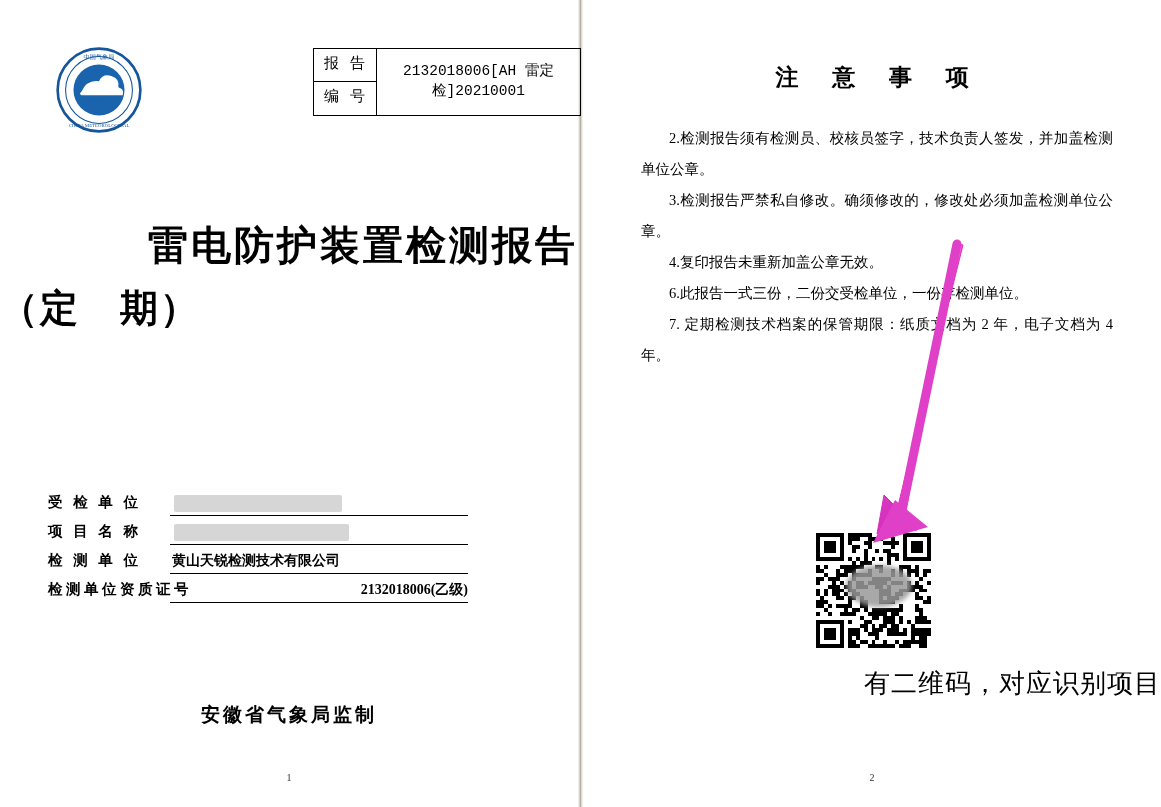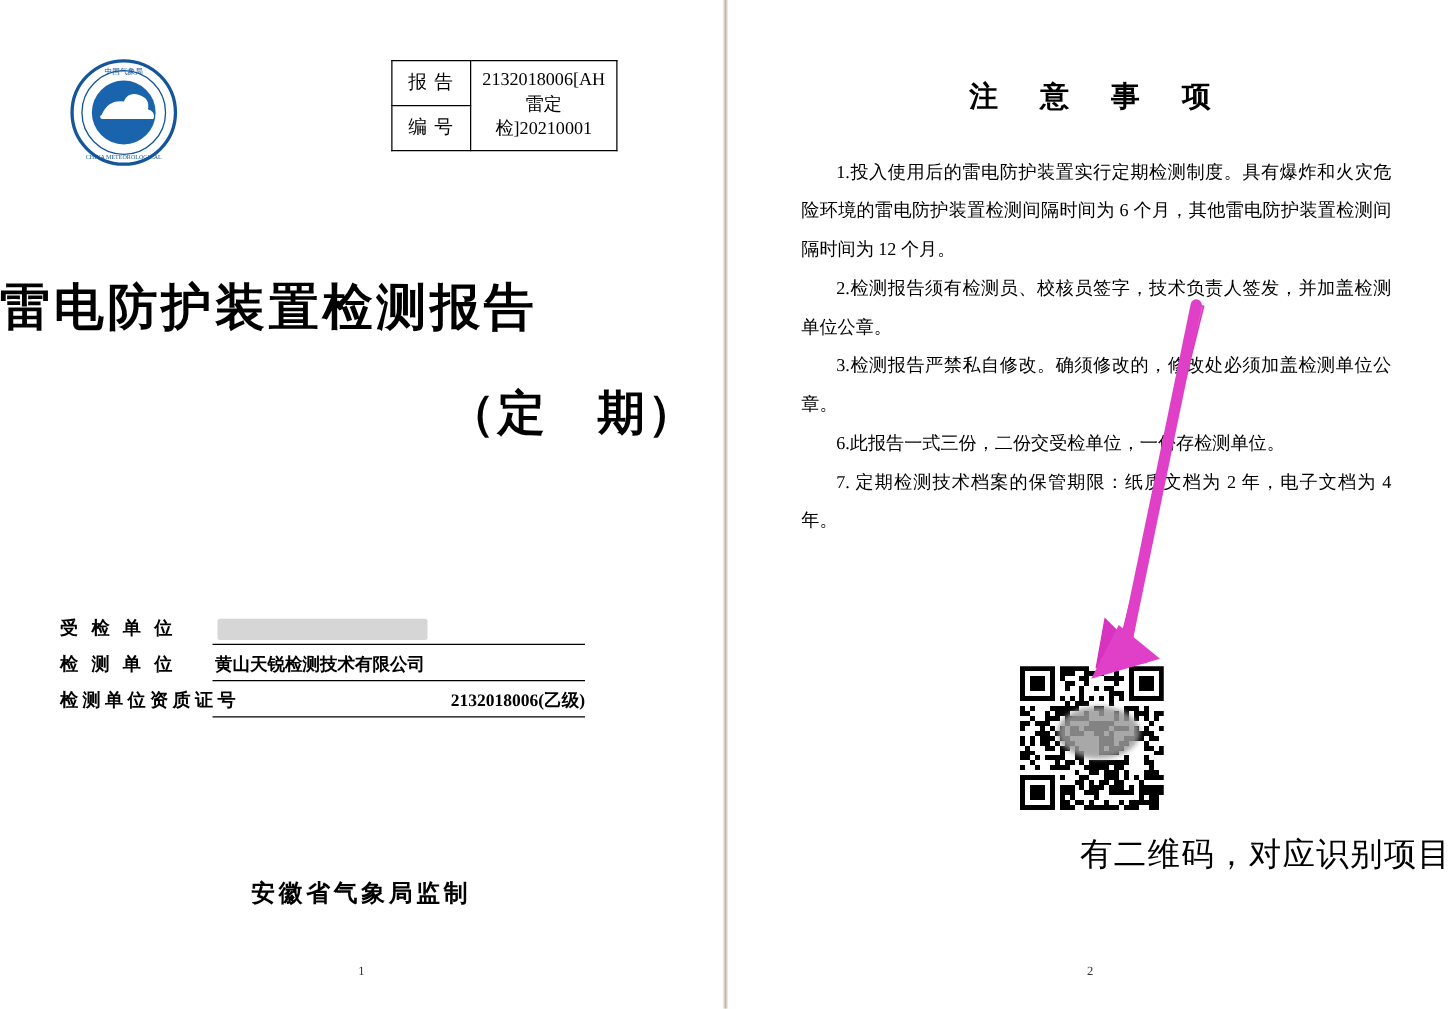--- a/index.html
+++ b/index.html
@@ -45,25 +45,25 @@
     position: absolute;
     left: 55px;
     top: 46px;
     width: 88px;
     height: 88px;
   }
   .report-no-table {
     position: absolute;
     left: 313px;
     top: 48px;
-    width: 181px;
+    width: 268px;
     border: 1px solid #000;
     border-collapse: collapse;
     font-size: 15px;
-    font-family: Liberation Serif, serif;
+    font-family: Liberation Mono, monospace;
   }
   .report-no-table td {
     border: 1px solid #000;
     padding: 6px 4px;
     text-align: center;
     line-height: 1.35;
   }
   .report-no-table td.label {
     width: 54px;
     letter-spacing: 1px;
@@ -72,36 +72,35 @@
   .report-no-table td.value {
     font-size: 14.5px;
     padding: 6px 6px;
   }
 
   .doc-title {
     position: absolute;
     left: 0;
     top: 218px;
     width: 578px;
-    text-align: left;
+    text-align: right;
     font-size: 40px;
     font-weight: bold;
     letter-spacing: 3px;
     font-family: "Liberation Serif", "DejaVu Serif", serif;
   }
   .doc-subtitle {
     position: absolute;
     left: 0;
     top: 283px;
     width: 558px;
-    text-align: right;
+    text-align: left;
     font-size: 38px;
     font-weight: bold;
     letter-spacing: 2px;
-    margin-top: 22px;
   }
 
   .fields {
     position: absolute;
     left: 48px;
     top: 487px;
     width: 420px;
   }
   .field-row {
     position: relative;
@@ -265,20 +264,27 @@
     <div class="fields">
 
       <div class="field-row">
         <div class="field-label">受 检 单 位</div>
         <div class="field-value-wrap">
           <div class="redact r1"></div>
           <div class="field-value"></div>
         </div>
       </div>
 
+      <div class="field-row">
+        <div class="field-label">项 目 名 称</div>
+        <div class="field-value-wrap">
+          <div class="redact r2"></div>
+          <div class="field-value"></div>
+        </div>
+      </div>
 
       <div class="field-row">
         <div class="field-label">检 测 单 位</div>
         <div class="field-value-wrap">
           <div class="field-value">黄山天锐检测技术有限公司</div>
         </div>
       </div>
 
       <div class="field-row">
         <div class="field-label">检测单位资质证号</div>
@@ -293,23 +299,23 @@
     <div class="page-num">1</div>
   </div>
 
   <div class="gutter"></div>
 
   <div class="page page-right">
 
     <div class="notice-title">注 意 事 项</div>
 
     <div class="notice-body">
-      <p>1.投入使用后的雷电防护装置实行定期检测制度。具有爆炸和火灾危险环境的雷电防护装置检测间隔时间为 6 个月，其他雷电防护装置检测间隔时间为 12 个月。</p>
       <p>2.检测报告须有检测员、校核员签字，技术负责人签发，并加盖检测单位公章。</p>
       <p>3.检测报告严禁私自修改。确须修改的，修改处必须加盖检测单位公章。</p>
+      <p>4.复印报告未重新加盖公章无效。</p>
       <p>6.此报告一式三份，二份交受检单位，一份存检测单位。</p>
       <p>7. 定期检测技术档案的保管期限：纸质文档为 2 年，电子文档为 4 年。</p>
     </div>
 
     <div class="qr">
       <svg id="qr-svg" viewBox="0 0 29 29" width="115" height="115" shape-rendering="crispEdges">
           <rect width="29" height="29" fill="#fff"></rect>
           <path d="M0 0h1v1h-1zM1 0h1v1h-1zM2 0h1v1h-1zM3 0h1v1h-1zM4 0h1v1h-1zM5 0h1v1h-1zM6 0h1v1h-1zM8 0h1v1h-1zM9 0h1v1h-1zM10 0h1v1h-1zM11 0h1v1h-1zM12 0h1v1h-1zM13 0h1v1h-1zM16 0h1v1h-1zM22 0h1v1h-1zM23 0h1v1h-1zM24 0h1v1h-1zM25 0h1v1h-1zM26 0h1v1h-1zM27 0h1v1h-1zM28 0h1v1h-1zM0 1h1v1h-1zM6 1h1v1h-1zM8 1h1v1h-1zM9 1h1v1h-1zM10 1h1v1h-1zM13 1h1v1h-1zM14 1h1v1h-1zM15 1h1v1h-1zM16 1h1v1h-1zM19 1h1v1h-1zM22 1h1v1h-1zM28 1h1v1h-1zM0 2h1v1h-1zM2 2h1v1h-1zM3 2h1v1h-1zM4 2h1v1h-1zM6 2h1v1h-1zM8 2h1v1h-1zM12 2h1v1h-1zM13 2h1v1h-1zM17 2h1v1h-1zM18 2h1v1h-1zM19 2h1v1h-1zM20 2h1v1h-1zM22 2h1v1h-1zM24 2h1v1h-1zM25 2h1v1h-1zM26 2h1v1h-1zM28 2h1v1h-1zM0 3h1v1h-1zM2 3h1v1h-1zM3 3h1v1h-1zM4 3h1v1h-1zM6 3h1v1h-1zM9 3h1v1h-1zM10 3h1v1h-1zM13 3h1v1h-1zM19 3h1v1h-1zM22 3h1v1h-1zM24 3h1v1h-1zM25 3h1v1h-1zM26 3h1v1h-1zM28 3h1v1h-1zM0 4h1v1h-1zM2 4h1v1h-1zM3 4h1v1h-1zM4 4h1v1h-1zM6 4h1v1h-1zM9 4h1v1h-1zM12 4h1v1h-1zM15 4h1v1h-1zM17 4h1v1h-1zM18 4h1v1h-1zM22 4h1v1h-1zM24 4h1v1h-1zM25 4h1v1h-1zM26 4h1v1h-1zM28 4h1v1h-1zM0 5h1v1h-1zM6 5h1v1h-1zM12 5h1v1h-1zM18 5h1v1h-1zM19 5h1v1h-1zM20 5h1v1h-1zM22 5h1v1h-1zM28 5h1v1h-1zM0 6h1v1h-1zM1 6h1v1h-1zM2 6h1v1h-1zM3 6h1v1h-1zM4 6h1v1h-1zM5 6h1v1h-1zM6 6h1v1h-1zM8 6h1v1h-1zM10 6h1v1h-1zM12 6h1v1h-1zM14 6h1v1h-1zM16 6h1v1h-1zM18 6h1v1h-1zM20 6h1v1h-1zM22 6h1v1h-1zM23 6h1v1h-1zM24 6h1v1h-1zM25 6h1v1h-1zM26 6h1v1h-1zM27 6h1v1h-1zM28 6h1v1h-1zM9 7h1v1h-1zM11 7h1v1h-1zM12 7h1v1h-1zM13 7h1v1h-1zM18 7h1v1h-1zM0 8h1v1h-1zM2 8h1v1h-1zM6 8h1v1h-1zM7 8h1v1h-1zM8 8h1v1h-1zM9 8h1v1h-1zM10 8h1v1h-1zM11 8h1v1h-1zM15 8h1v1h-1zM16 8h1v1h-1zM21 8h1v1h-1zM22 8h1v1h-1zM23 8h1v1h-1zM25 8h1v1h-1zM0 9h1v1h-1zM1 9h1v1h-1zM5 9h1v1h-1zM7 9h1v1h-1zM8 9h1v1h-1zM9 9h1v1h-1zM13 9h1v1h-1zM16 9h1v1h-1zM19 9h1v1h-1zM21 9h1v1h-1zM23 9h1v1h-1zM24 9h1v1h-1zM25 9h1v1h-1zM27 9h1v1h-1zM28 9h1v1h-1zM2 10h1v1h-1zM5 10h1v1h-1zM6 10h1v1h-1zM7 10h1v1h-1zM9 10h1v1h-1zM10 10h1v1h-1zM11 10h1v1h-1zM12 10h1v1h-1zM13 10h1v1h-1zM19 10h1v1h-1zM21 10h1v1h-1zM23 10h1v1h-1zM25 10h1v1h-1zM27 10h1v1h-1zM0 11h1v1h-1zM1 11h1v1h-1zM3 11h1v1h-1zM4 11h1v1h-1zM5 11h1v1h-1zM9 11h1v1h-1zM14 11h1v1h-1zM15 11h1v1h-1zM16 11h1v1h-1zM17 11h1v1h-1zM18 11h1v1h-1zM26 11h1v1h-1zM0 12h1v1h-1zM4 12h1v1h-1zM6 12h1v1h-1zM8 12h1v1h-1zM10 12h1v1h-1zM11 12h1v1h-1zM13 12h1v1h-1zM14 12h1v1h-1zM15 12h1v1h-1zM16 12h1v1h-1zM17 12h1v1h-1zM19 12h1v1h-1zM20 12h1v1h-1zM21 12h1v1h-1zM23 12h1v1h-1zM25 12h1v1h-1zM28 12h1v1h-1zM3 13h1v1h-1zM4 13h1v1h-1zM5 13h1v1h-1zM7 13h1v1h-1zM8 13h1v1h-1zM10 13h1v1h-1zM11 13h1v1h-1zM12 13h1v1h-1zM15 13h1v1h-1zM16 13h1v1h-1zM18 13h1v1h-1zM23 13h1v1h-1zM24 13h1v1h-1zM25 13h1v1h-1zM26 13h1v1h-1zM0 14h1v1h-1zM2 14h1v1h-1zM4 14h1v1h-1zM5 14h1v1h-1zM6 14h1v1h-1zM8 14h1v1h-1zM9 14h1v1h-1zM16 14h1v1h-1zM17 14h1v1h-1zM18 14h1v1h-1zM21 14h1v1h-1zM22 14h1v1h-1zM23 14h1v1h-1zM24 14h1v1h-1zM26 14h1v1h-1zM27 14h1v1h-1zM0 15h1v1h-1zM2 15h1v1h-1zM4 15h1v1h-1zM5 15h1v1h-1zM7 15h1v1h-1zM9 15h1v1h-1zM10 15h1v1h-1zM16 15h1v1h-1zM17 15h1v1h-1zM18 15h1v1h-1zM20 15h1v1h-1zM21 15h1v1h-1zM25 15h1v1h-1zM1 16h1v1h-1zM5 16h1v1h-1zM6 16h1v1h-1zM8 16h1v1h-1zM9 16h1v1h-1zM11 16h1v1h-1zM16 16h1v1h-1zM18 16h1v1h-1zM19 16h1v1h-1zM20 16h1v1h-1zM25 16h1v1h-1zM26 16h1v1h-1zM28 16h1v1h-1zM0 17h1v1h-1zM1 17h1v1h-1zM2 17h1v1h-1zM8 17h1v1h-1zM11 17h1v1h-1zM12 17h1v1h-1zM16 17h1v1h-1zM17 17h1v1h-1zM18 17h1v1h-1zM19 17h1v1h-1zM27 17h1v1h-1zM28 17h1v1h-1zM0 18h1v1h-1zM1 18h1v1h-1zM3 18h1v1h-1zM5 18h1v1h-1zM6 18h1v1h-1zM7 18h1v1h-1zM8 18h1v1h-1zM11 18h1v1h-1zM12 18h1v1h-1zM21 18h1v1h-1zM25 18h1v1h-1zM2 19h1v1h-1zM7 19h1v1h-1zM9 19h1v1h-1zM10 19h1v1h-1zM12 19h1v1h-1zM14 19h1v1h-1zM15 19h1v1h-1zM16 19h1v1h-1zM17 19h1v1h-1zM18 19h1v1h-1zM19 19h1v1h-1zM20 19h1v1h-1zM21 19h1v1h-1zM25 19h1v1h-1zM26 19h1v1h-1zM0 20h1v1h-1zM3 20h1v1h-1zM6 20h1v1h-1zM7 20h1v1h-1zM8 20h1v1h-1zM9 20h1v1h-1zM13 20h1v1h-1zM14 20h1v1h-1zM15 20h1v1h-1zM16 20h1v1h-1zM17 20h1v1h-1zM19 20h1v1h-1zM20 20h1v1h-1zM26 20h1v1h-1zM11 21h1v1h-1zM14 21h1v1h-1zM15 21h1v1h-1zM17 21h1v1h-1zM18 21h1v1h-1zM19 21h1v1h-1zM21 21h1v1h-1zM25 21h1v1h-1zM26 21h1v1h-1zM27 21h1v1h-1zM0 22h1v1h-1zM1 22h1v1h-1zM2 22h1v1h-1zM3 22h1v1h-1zM4 22h1v1h-1zM5 22h1v1h-1zM6 22h1v1h-1zM8 22h1v1h-1zM12 22h1v1h-1zM13 22h1v1h-1zM17 22h1v1h-1zM18 22h1v1h-1zM19 22h1v1h-1zM21 22h1v1h-1zM23 22h1v1h-1zM25 22h1v1h-1zM26 22h1v1h-1zM27 22h1v1h-1zM28 22h1v1h-1zM0 23h1v1h-1zM6 23h1v1h-1zM11 23h1v1h-1zM12 23h1v1h-1zM14 23h1v1h-1zM16 23h1v1h-1zM17 23h1v1h-1zM19 23h1v1h-1zM20 23h1v1h-1zM24 23h1v1h-1zM0 24h1v1h-1zM2 24h1v1h-1zM3 24h1v1h-1zM4 24h1v1h-1zM6 24h1v1h-1zM8 24h1v1h-1zM9 24h1v1h-1zM10 24h1v1h-1zM12 24h1v1h-1zM14 24h1v1h-1zM15 24h1v1h-1zM16 24h1v1h-1zM18 24h1v1h-1zM19 24h1v1h-1zM20 24h1v1h-1zM22 24h1v1h-1zM24 24h1v1h-1zM25 24h1v1h-1zM26 24h1v1h-1zM27 24h1v1h-1zM28 24h1v1h-1zM0 25h1v1h-1zM2 25h1v1h-1zM3 25h1v1h-1zM4 25h1v1h-1zM6 25h1v1h-1zM8 25h1v1h-1zM9 25h1v1h-1zM10 25h1v1h-1zM13 25h1v1h-1zM14 25h1v1h-1zM15 25h1v1h-1zM18 25h1v1h-1zM19 25h1v1h-1zM20 25h1v1h-1zM21 25h1v1h-1zM22 25h1v1h-1zM24 25h1v1h-1zM25 25h1v1h-1zM26 25h1v1h-1zM27 25h1v1h-1zM28 25h1v1h-1zM0 26h1v1h-1zM2 26h1v1h-1zM3 26h1v1h-1zM4 26h1v1h-1zM6 26h1v1h-1zM8 26h1v1h-1zM10 26h1v1h-1zM15 26h1v1h-1zM24 26h1v1h-1zM26 26h1v1h-1zM27 26h1v1h-1zM0 27h1v1h-1zM6 27h1v1h-1zM8 27h1v1h-1zM9 27h1v1h-1zM11 27h1v1h-1zM12 27h1v1h-1zM14 27h1v1h-1zM17 27h1v1h-1zM20 27h1v1h-1zM22 27h1v1h-1zM23 27h1v1h-1zM24 27h1v1h-1zM25 27h1v1h-1zM26 27h1v1h-1zM27 27h1v1h-1zM0 28h1v1h-1zM1 28h1v1h-1zM2 28h1v1h-1zM3 28h1v1h-1zM4 28h1v1h-1zM5 28h1v1h-1zM6 28h1v1h-1zM8 28h1v1h-1zM9 28h1v1h-1zM10 28h1v1h-1zM13 28h1v1h-1zM14 28h1v1h-1zM15 28h1v1h-1zM16 28h1v1h-1zM17 28h1v1h-1zM18 28h1v1h-1zM19 28h1v1h-1zM21 28h1v1h-1zM22 28h1v1h-1zM23 28h1v1h-1zM26 28h1v1h-1zM27 28h1v1h-1z" fill="#000"></path>
         </svg>
     </div>

